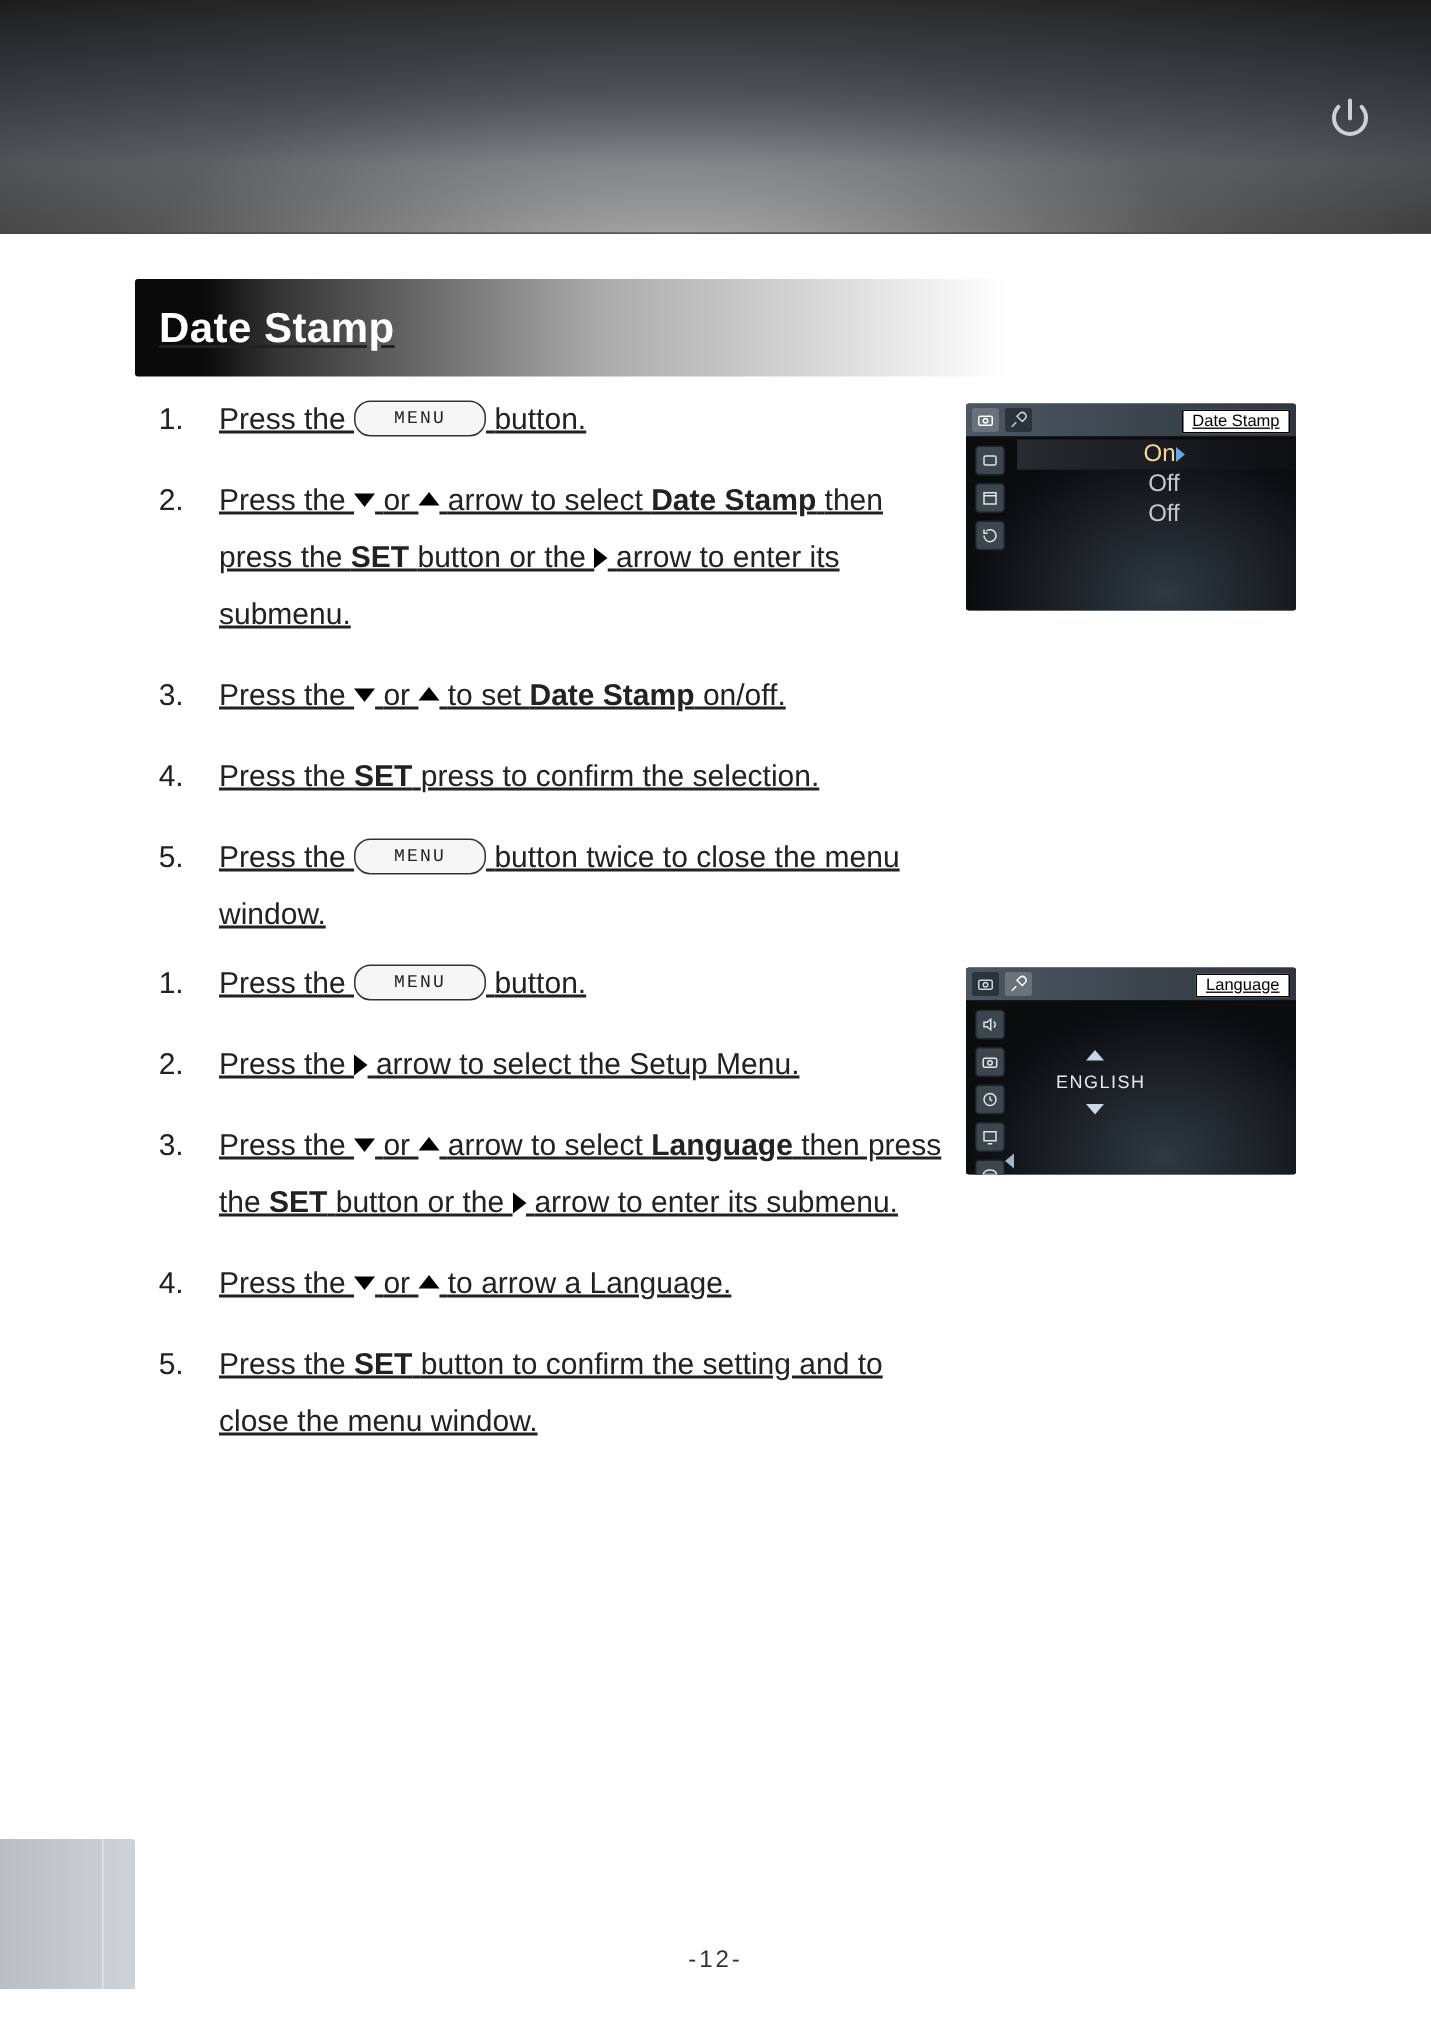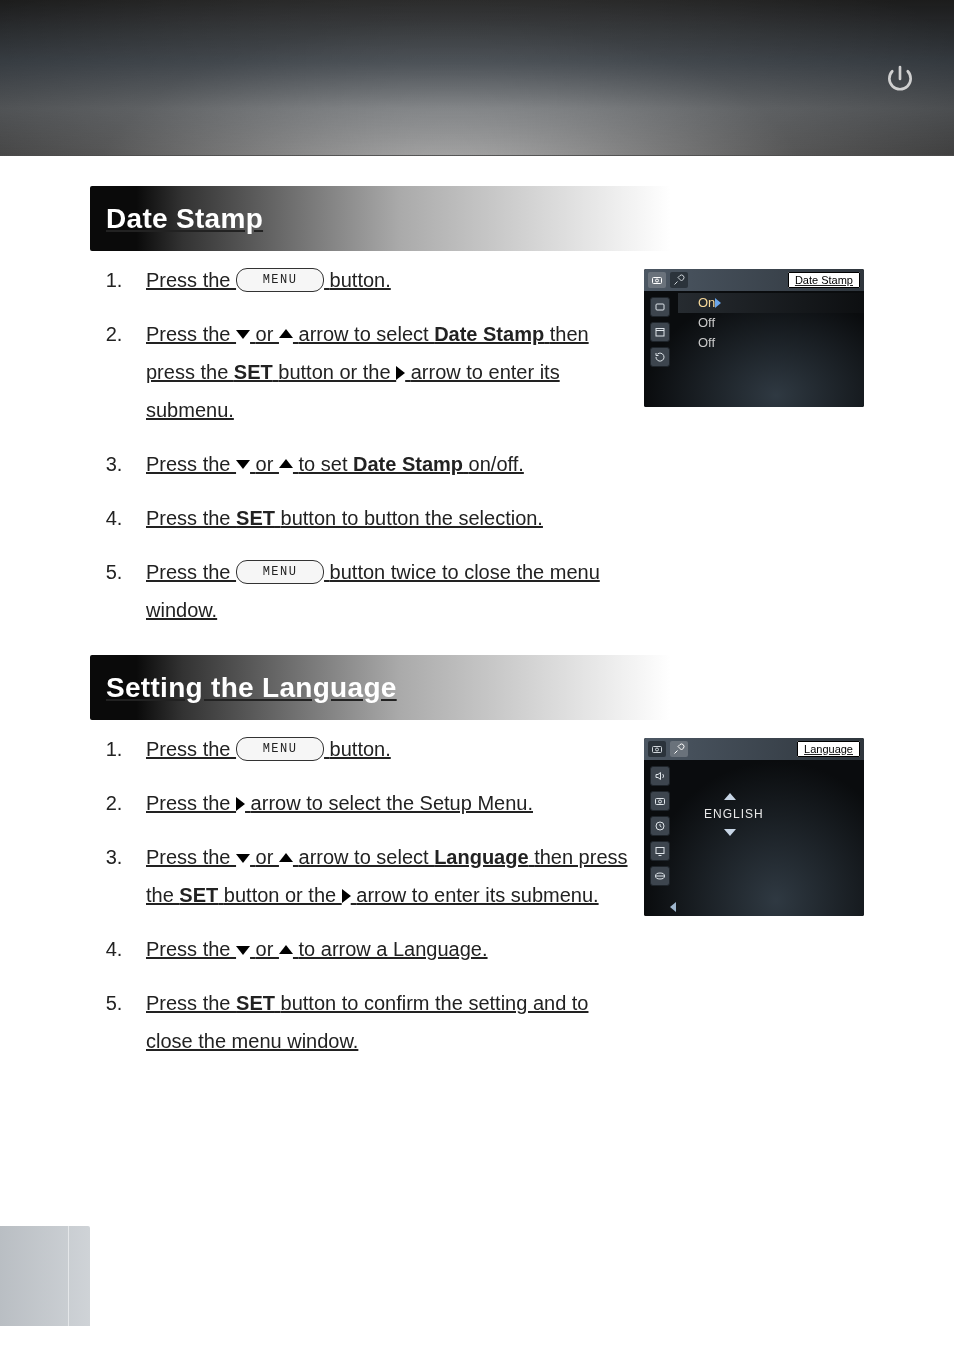--- a/index.html
+++ b/index.html
@@ -151,25 +151,25 @@
     width:18px;height:18px;border-radius:3px;
     background:#3d454e;color:#dfe5ea;
     display:flex;align-items:center;justify-content:center;
     font-size:11px;
     border:1px solid #1e242a;
   }
   .shot .menu-rows {
     position:absolute;left:34px;right:0;top:2px;
   }
   .shot .menu-row {
-    display:flex;align-items:center;justify-content:flex-start;
+    display:flex;align-items:center;justify-content:center;
     height:20px;
     padding:0 10px 0 20px;
     color:#c9c9c9;
-    font-size:13px;
+    font-size:16px;
   }
   .shot .menu-row.sel {
     background:linear-gradient(to right,#262b30,#0d0f11);
     color:#f7d99a;
   }
   .shot .menu-row .rarrow {
     width:0;height:0;
     border-top:5px solid transparent;border-bottom:5px solid transparent;border-left:6px solid #6aa5ea;
   }
 
@@ -178,21 +178,21 @@
     text-align:left;
     color:#e9e9e9;
     letter-spacing:1px;
     font-size:12px;
   }
   .lang-center .carrow {
     width:0;height:0;margin:3px 0;
   }
   .lang-center .carrow.up {border-left:6px solid transparent;border-right:6px solid transparent;border-bottom:7px solid #c8d6e6;}
   .lang-center .carrow.down{border-left:6px solid transparent;border-right:6px solid transparent;border-top:7px solid #c8d6e6;}
-  .shot2 .shot-body { height:156px; }
+  .shot2 .shot-body { height:116px; }
   .shot2 .side-icons .side-ic { width:18px;height:18px; }
   .shot2 .exit-bar {
     position:absolute;left:26px;bottom:4px;
     width:0;height:0;
     border-top:5px solid transparent;border-bottom:5px solid transparent;border-right:6px solid #9fb6cd;
   }
 
   .page-num {
     width:100%;
     text-align:center;
@@ -265,21 +265,21 @@
           <span class="tri tri-down"></span>
           <span> or </span>
           <span class="tri tri-up"></span>
           <span> to set </span>
           <b>Date Stamp</b>
           <span> on/off.</span>
         </li>
         <li>
           <span>Press the </span>
           <b>SET</b>
-          <span> button to button the selection.</span>
+          <span> press to confirm the selection.</span>
         </li>
         <li>
           <span>Press the </span>
           <span class="menu-btn">MENU</span>
           <span> button twice to close the menu window.</span>
         </li>
       </ol>
     </div>
 
     <div class="shot">
@@ -329,21 +329,20 @@
             <span>Off</span>
           </div>
           <div class="menu-row">
             <span>Off</span>
           </div>
         </div>
       </div>
     </div>
   </div>
 
-  <div class="section-title" style="margin-top:26px">Setting the Language</div>
 
   <div class="cols" style="margin-top:8px">
     <div class="col-text">
       <ol class="steps">
         <li>
           <span>Press the </span>
           <span class="menu-btn">MENU</span>
           <span> button.</span>
         </li>
         <li>
@@ -436,14 +435,15 @@
           <div class="carrow down" style="margin-left:20px"></div>
         </div>
         <div class="exit-bar"></div>
       </div>
     </div>
   </div>
 
 </div>
 
 <div class="side-stub"></div>
+<div class="page-num">-12-</div>
 
 </div>
 
 </body></html>

